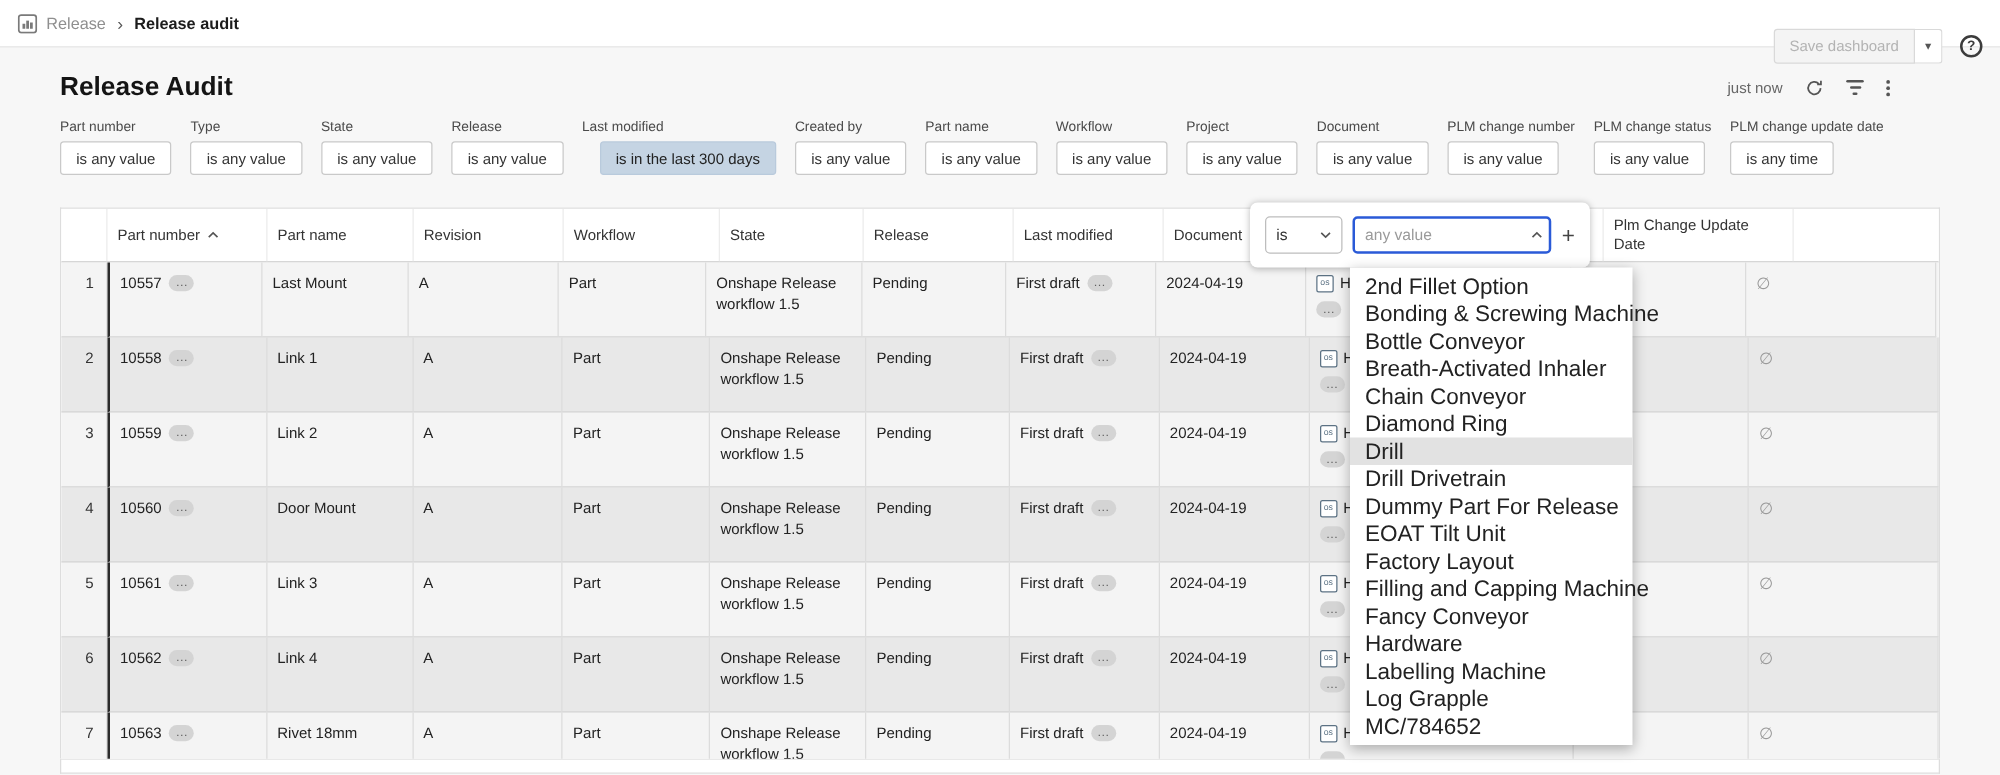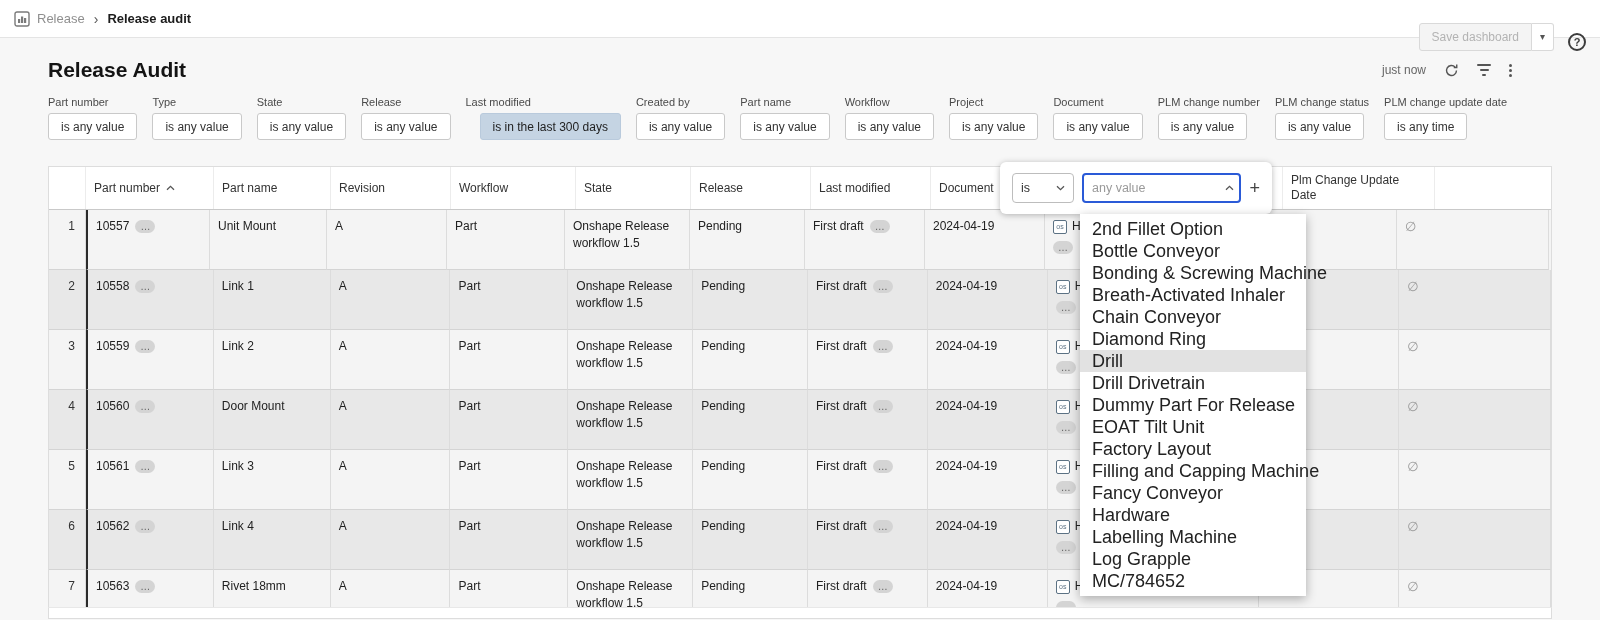--- a/index.html
+++ b/index.html
@@ -15,21 +15,21 @@
   .topbar {
     height:38px; background:#fff; border-bottom:1px solid #e4e4e4;
     display:flex; align-items:center; justify-content:space-between;
     padding:0 14px;
   }
   .tb-left { display:flex; align-items:center; gap:7px; }
   .app-icon { display:flex; align-items:center; }
   .crumb-app { font-size:13px; color:#8f8f8f; cursor:pointer; }
   .crumb-sep { font-size:14px; color:#555; margin:0 2px; }
   .crumb-page { font-size:13px; color:#1c1c1c; font-weight:bold; }
-  .tb-right { display:flex; align-items:flex-end;margin-top:36px; }
+  .tb-right { display:flex; align-items:center;margin-top:36px; }
   .save-btn {
     background:#f4f4f4; border:1px solid #d9d9d9; color:#b3b3b3;
     font-size:12px; padding:0 12px; height:28px; border-radius:3px 0 0 3px;
     font-family:inherit; cursor:default;
   }
   .save-caret {
     background:#fff; border:1px solid #d9d9d9; border-left:none; color:#555;
     width:22px; height:28px; border-radius:0 3px 3px 0; font-size:10px;
     cursor:pointer; font-family:inherit;
   }
@@ -269,21 +269,21 @@
           <span>Plm Change Status</span>
         </div>
         <div class="th" style="width: 152px;">
           <span>Plm Change Update Date</span>
         </div>
       </div>
     <div id="tbody">
         <div class="tr odd">
           <div class="td numcell" style="width: 37px;">1</div>
           <div class="td pincol" style="width: 124px;"><span>10557</span><span class="more">…</span></div>
-          <div class="td" style="width: 117px;">Unit Mount</div>
+          <div class="td" style="width: 117px;">Last Mount</div>
           <div class="td" style="width: 120px;">A</div>
           <div class="td" style="width: 118px;">Part</div>
           <div class="td" style="width: 125px;">Onshape Release workflow 1.5</div>
           <div class="td" style="width: 115px;">Pending</div>
           <div class="td" style="width: 120px;"><span>First draft</span><span class="more">…</span></div>
           <div class="td" style="width: 120px;">2024-04-19</div>
           <div class="td doccell" style="width: 212px;"><div class="docline">
               <span class="docicon">os</span>
               <span>Hinge</span>
             </div><span class="more">…</span></div>
@@ -412,22 +412,22 @@
       <svg width="9" height="6" viewBox="0 0 9 6">
           <path d="M1 4.7 L4.5 1.3 L8 4.7" fill="none" stroke="#555" stroke-width="1.3"></path>
         </svg>
     </span>
   </div>
   <button class="add-btn">+</button>
 </div>
 
 <div class="opt-list" id="opt-list">
     <div class="opt">2nd Fillet Option</div>
+    <div class="opt">Bonding &amp; Screwing Machine</div>
     <div class="opt">Bottle Conveyor</div>
-    <div class="opt">Bonding &amp; Screwing Machine</div>
     <div class="opt">Breath-Activated Inhaler</div>
     <div class="opt">Chain Conveyor</div>
     <div class="opt">Diamond Ring</div>
     <div class="opt hl">Drill</div>
     <div class="opt">Drill Drivetrain</div>
     <div class="opt">Dummy Part For Release</div>
     <div class="opt">EOAT Tilt Unit</div>
     <div class="opt">Factory Layout</div>
     <div class="opt">Filling and Capping Machine</div>
     <div class="opt">Fancy Conveyor</div>

